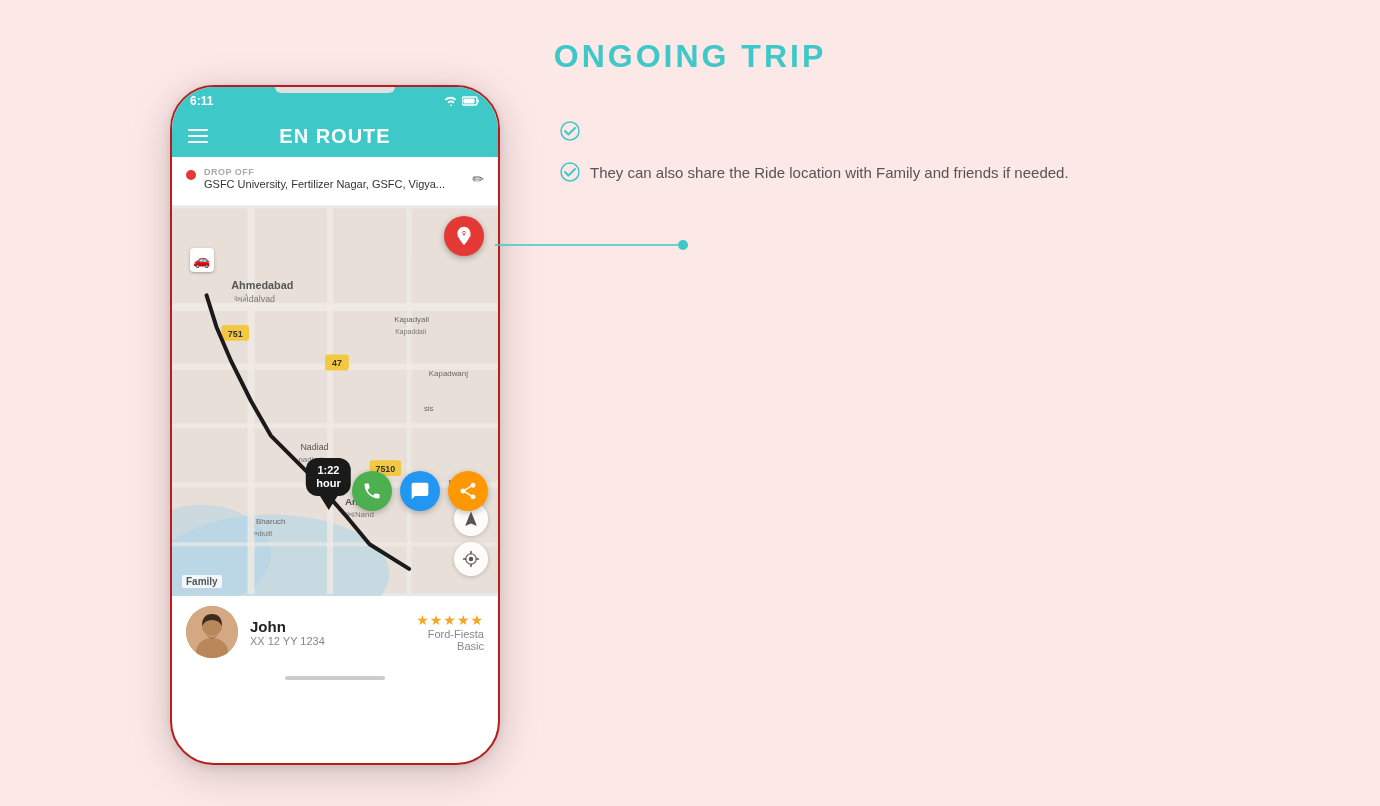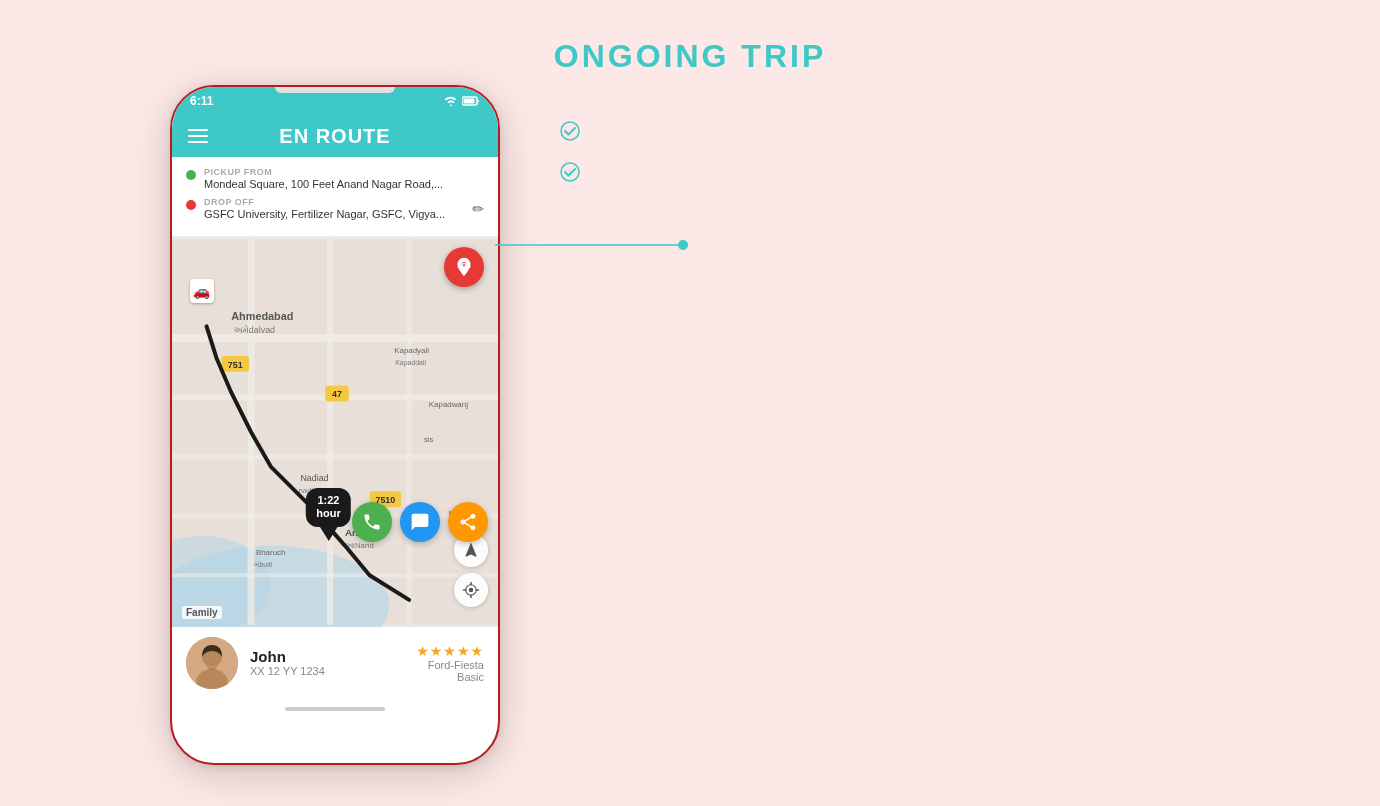--- a/index.html
+++ b/index.html
@@ -428,27 +428,20 @@
     <div class="nav-bar">
       <div class="hamburger">
         <span></span>
           <span></span>
           <span></span>
       </div>
       <span class="nav-bar-title">EN ROUTE</span>
     </div>
 
     <div class="route-info">
-      <div class="route-row">
-        <div class="route-dot green"></div>
-        <div class="route-right">
-          <div class="route-label">PICKUP FROM</div>
-          <div class="route-address">Mondeal Square, 100 Feet Anand Nagar Road,...</div>
-        </div>
-      </div>
       <div class="route-row">
         <div class="route-dot red"></div>
         <div class="route-right">
           <div class="route-label">DROP OFF</div>
           <div class="route-address">GSFC University, Fertilizer Nagar, GSFC, Vigya...</div>
         </div>
         <span class="edit-icon">✏</span>
       </div>
     </div>
 
@@ -600,15 +593,18 @@
         </svg>
       </div>
     </div>
     <div class="feature-item">
       <div class="check-icon">
         <svg width="20" height="20" viewBox="0 0 20 20">
           <circle cx="10" cy="10" r="9" stroke="#3ec8c8" stroke-width="1.5" fill="none"></circle>
           <polyline points="5,10 8.5,13.5 15,7" stroke="#3ec8c8" stroke-width="2" fill="none" stroke-linecap="round" stroke-linejoin="round"></polyline>
         </svg>
       </div>
+      <p class="feature-text">
+        They can also share the Ride location with Family and friends if needed.
+      </p>
     </div>
   </div>
 </div>
 
 </body></html>

